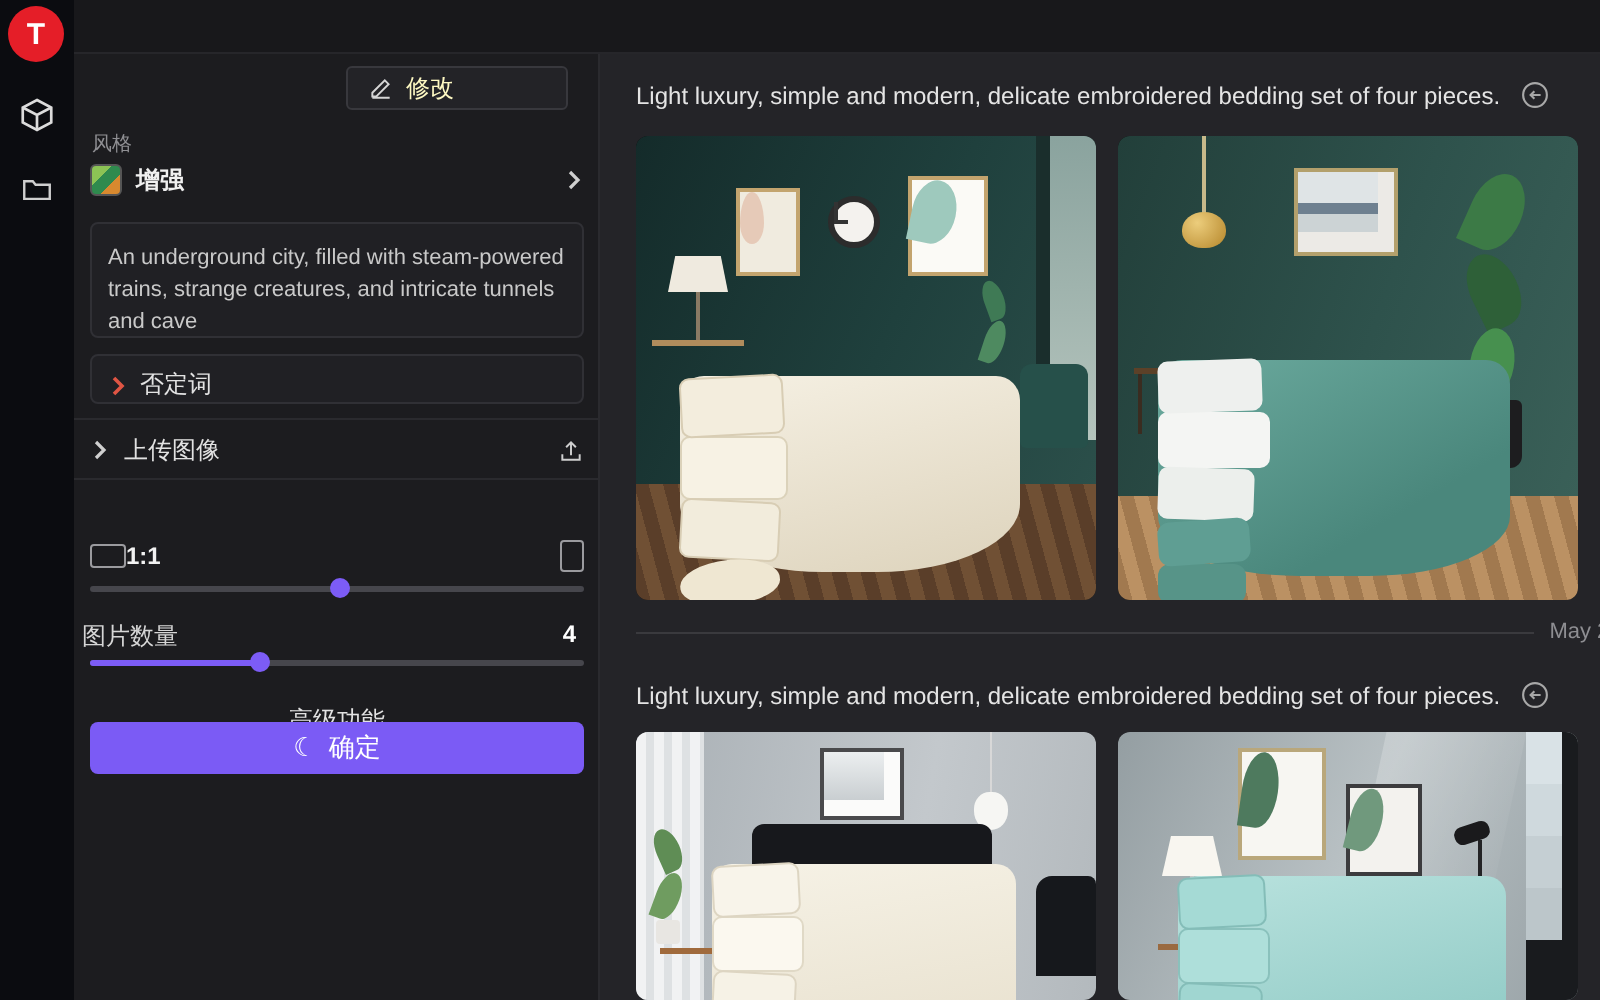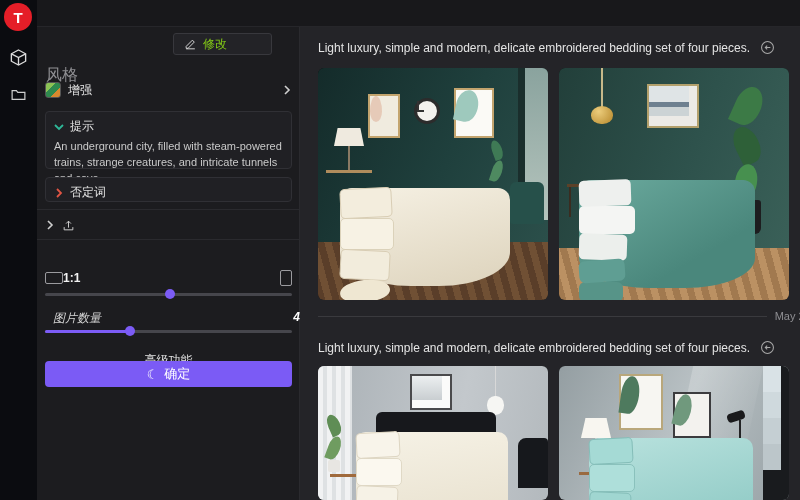--- a/index.html
+++ b/index.html
@@ -14,26 +14,26 @@
   .rail-ic{left:9px;width:19px;height:19px;display:flex;align-items:center;justify-content:center;}
 
   
   .topstrip{left:37px;top:0;width:763px;height:27px;background:#18181b;border-bottom:1px solid #26262a;}
 
   
   .panel{left:37px;top:27px;width:263px;height:473px;background:#1c1c1f;border-right:1px solid #2a2a2e;}
   .tab{top:6px;height:22px;border-radius:3px;display:flex;align-items:center;gap:6px;padding:0 10px;
     font-size:12px;color:#e8e8e8;cursor:pointer;}
   .tab.active{left:8px;width:122px;background:#47474d;}
-  .tab.inactive{left:136px;width:99px;background:#232327;border:1px solid #38383d;color:#84cc16;}
-  .small-label{font-size:16px;color:#8f8f93;}
+  .tab.inactive{left:136px;width:111px;background:#232327;border:1px solid #38383d;color:#fef9c3;}
+  .small-label{font-size:10px;color:#8f8f93;}
   .style-row{left:8px;top:53px;width:247px;height:20px;display:flex;align-items:center;gap:7px;cursor:pointer;}
   .style-thumb{width:16px;height:16px;border-radius:3px;
     background:linear-gradient(135deg,#8cc355 0 35%,#2f8a4e 35% 65%,#d8892f 65%);border:1px solid #555;}
-  .style-name{font-size:12px;font-weight:normal;color:#f0f0f0;flex:1;}
+  .style-name{font-size:12px;font-weight:bold;color:#f0f0f0;flex:1;}
   .box{left:8px;width:247px;background:#202024;border:1px solid #303035;border-radius:4px;padding:6px 8px;}
   .box-head{display:flex;align-items:center;gap:6px;font-size:12px;color:#e2e2e2;}
   .prompt-text{margin-top:4px;font-size:11px;line-height:1.45;color:#c9c9c9;}
   .plain-row{left:8px;width:247px;display:flex;align-items:center;gap:7px;font-size:12px;color:#e2e2e2;}
   .sec-line{left:0;width:263px;height:1px;background:#2a2a2e;}
   .ar-ic{border:1px solid #9b9b9f;border-radius:2px;}
   .ar-text{font-size:12px;font-weight:bold;color:#f2f2f2;}
   .track{height:3px;border-radius:2px;background:#46464c;}
   .track-fill{height:3px;border-radius:2px;background:#7c5cf6;}
   .knob{width:10px;height:10px;border-radius:50%;background:#7c5cf6;top:-4px;}
@@ -95,60 +95,55 @@
     <div class="abs small-label" style="left:9px;top:38px;">风格</div>
     <div class="abs style-row">
       <span class="style-thumb"></span>
       <span class="style-name">增强</span>
       <svg width="10" height="10" viewBox="0 0 10 10" fill="none" stroke="#cfcfcf" stroke-width="1.6">
           <path d="M3 1l4 4-4 4"></path>
         </svg>
     </div>
 
     <div class="abs box" style="top:84px;height:58px;">
-      <div class="box-head">
-        <svg width="10" height="10" viewBox="0 0 10 10" fill="none" stroke="#2eb898" stroke-width="1.8">
-            <path d="M1 3l4 4 4-4"></path>
-          </svg>
-        <span>提示</span>
-      </div>
       <div class="prompt-text">An underground city, filled with steam-powered trains, strange creatures, and intricate tunnels and cave</div>
     </div>
 
     <div class="abs box" style="top:150px;height:25px;">
       <div class="box-head">
         <svg width="10" height="10" viewBox="0 0 10 10" fill="none" stroke="#e05544" stroke-width="1.8">
             <path d="M3 1l4 4-4 4"></path>
           </svg>
         <span>否定词</span>
       </div>
     </div>
 
     <div class="abs sec-line" style="top:182px;"></div>
     <div class="abs plain-row" style="top:188px;height:20px;">
       <svg width="10" height="10" viewBox="0 0 10 10" fill="none" stroke="#cfcfcf" stroke-width="1.6">
           <path d="M3 1l4 4-4 4"></path>
         </svg>
+      <span style="flex:1;">上传图像</span>
       <svg width="13" height="13" viewBox="0 0 24 24" fill="none" stroke="#cfcfcf" stroke-width="1.8">
         <path d="M4 15v5h16v-5M12 16V4M7.5 8.5 12 4l4.5 4.5"></path>
       </svg>
     </div>
 
     <div class="abs sec-line" style="top:212px;"></div>
 
     <div class="abs" style="left:8px;top:243px;width:247px;display:flex;align-items:center;">
       <span class="ar-ic" style="width:18px;height:12px;"></span>
       <span class="ar-text" style="flex:1;text-align:left;">1:1</span>
       <span class="ar-ic" style="width:12px;height:16px;"></span>
     </div>
     <div class="abs track" style="left:8px;top:266px;width:247px;">
       <div class="abs knob" style="left:120px;"></div>
     </div>
 
-    <div class="abs" style="left:16px;top:283px;width:247px;display:flex;font-style:italic;">
+    <div class="abs" style="left:4px;top:283px;width:247px;display:flex;">
       <span class="count-label" style="flex:1;">图片数量</span>
       <span class="count-val">4</span>
     </div>
     <div class="abs track" style="left:8px;top:303px;width:247px;">
       <div class="abs track-fill" style="left:0;width:84px;"></div>
       <div class="abs knob" style="left:80px;"></div>
     </div>
 
     <div class="abs plain-row" style="top:318px;height:20px;flex-direction:column;">
       <svg width="14" height="14" viewBox="0 0 24 24" fill="none" stroke="#cfcfcf" stroke-width="1.7">

